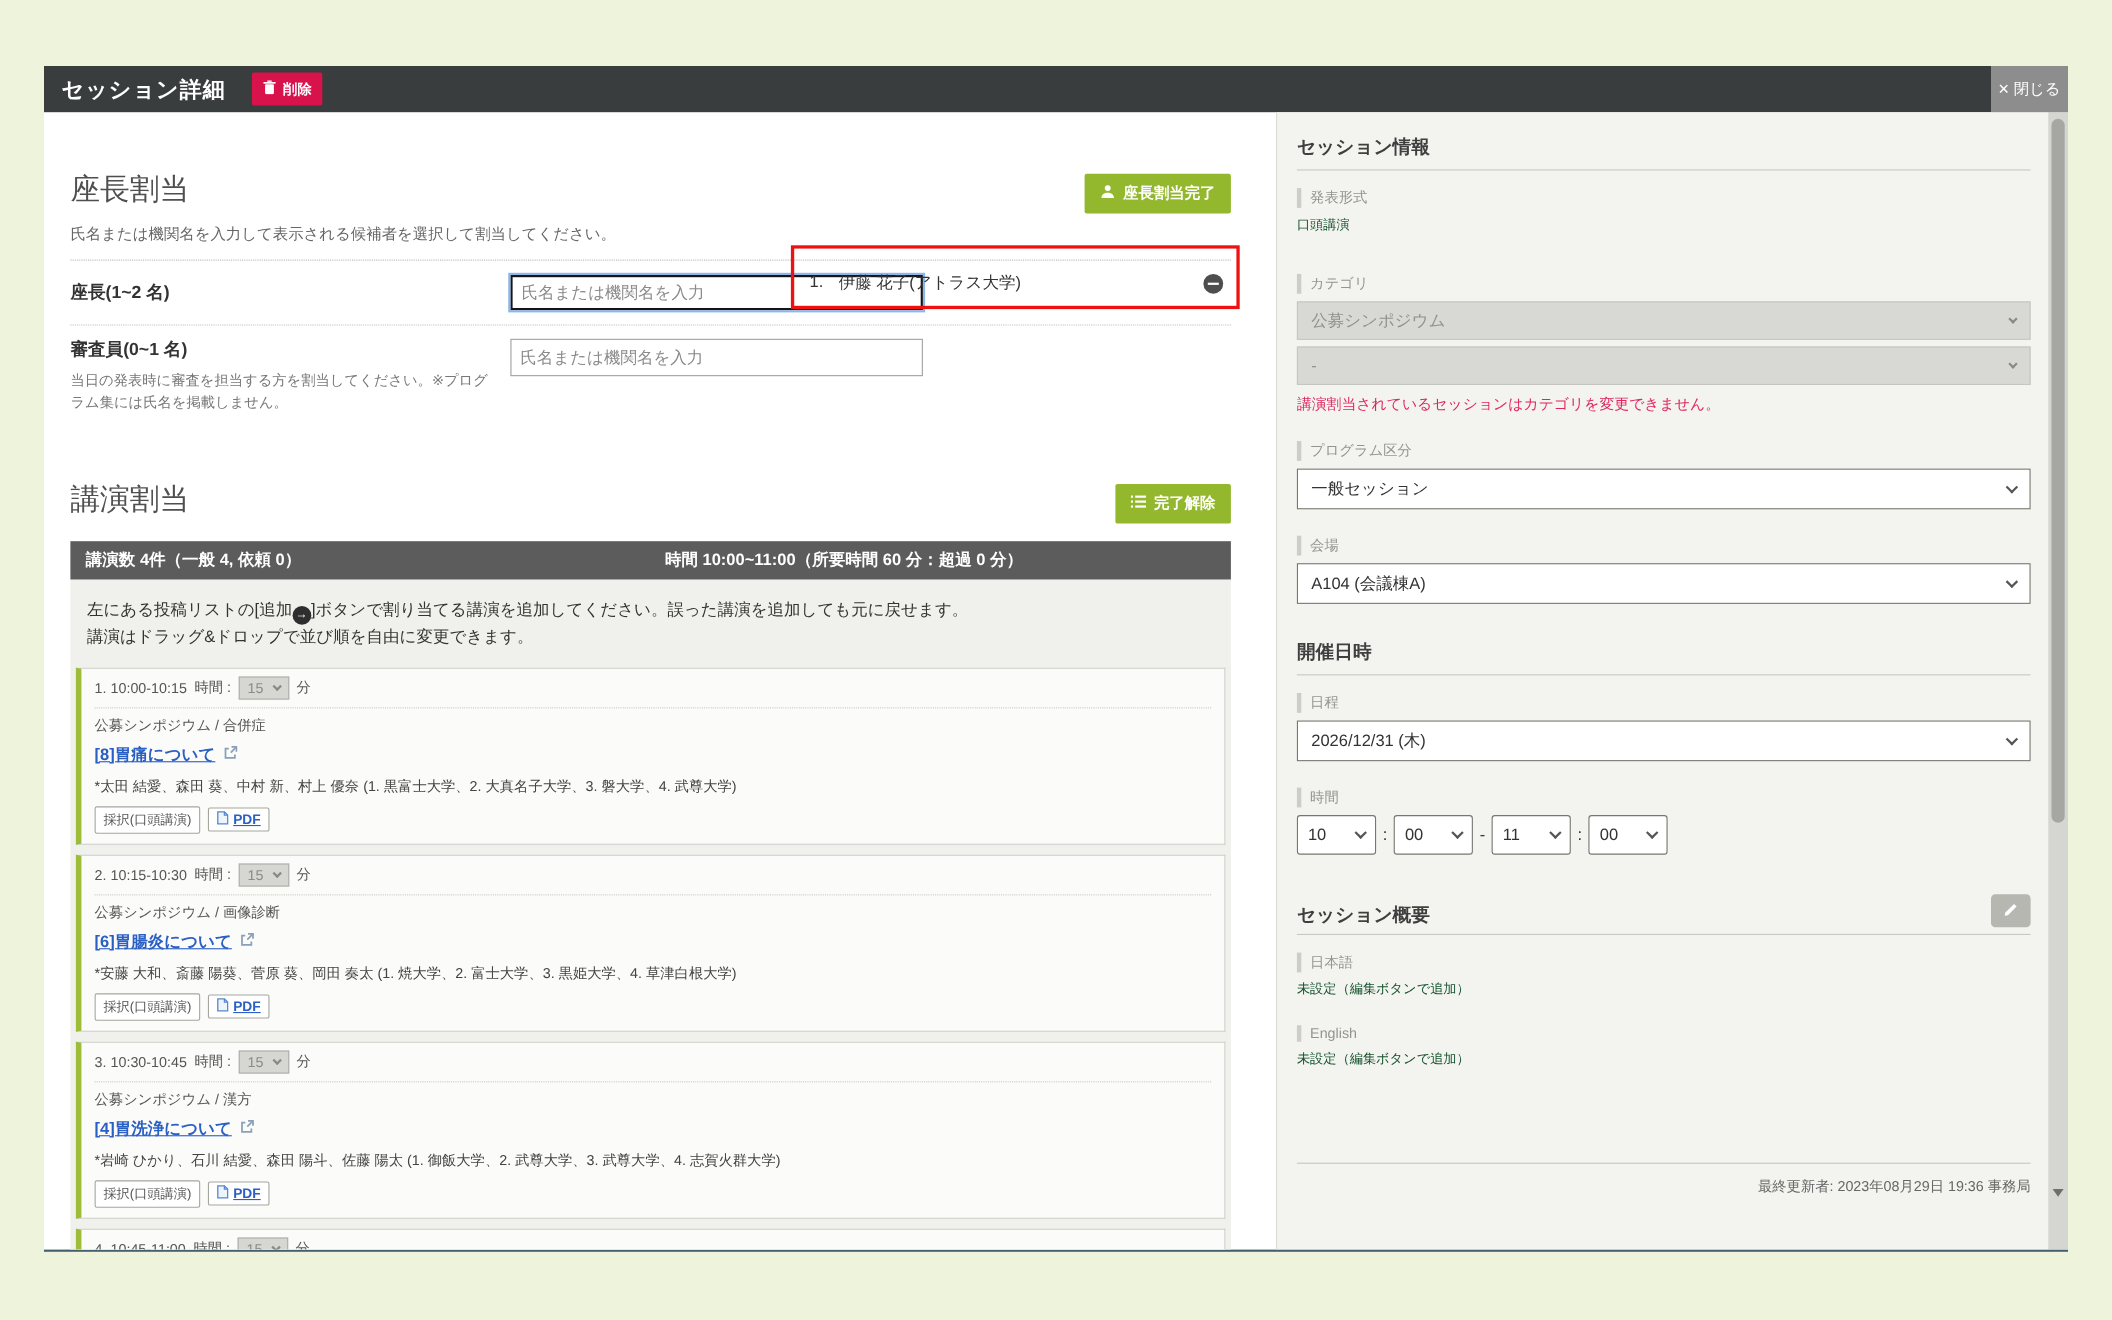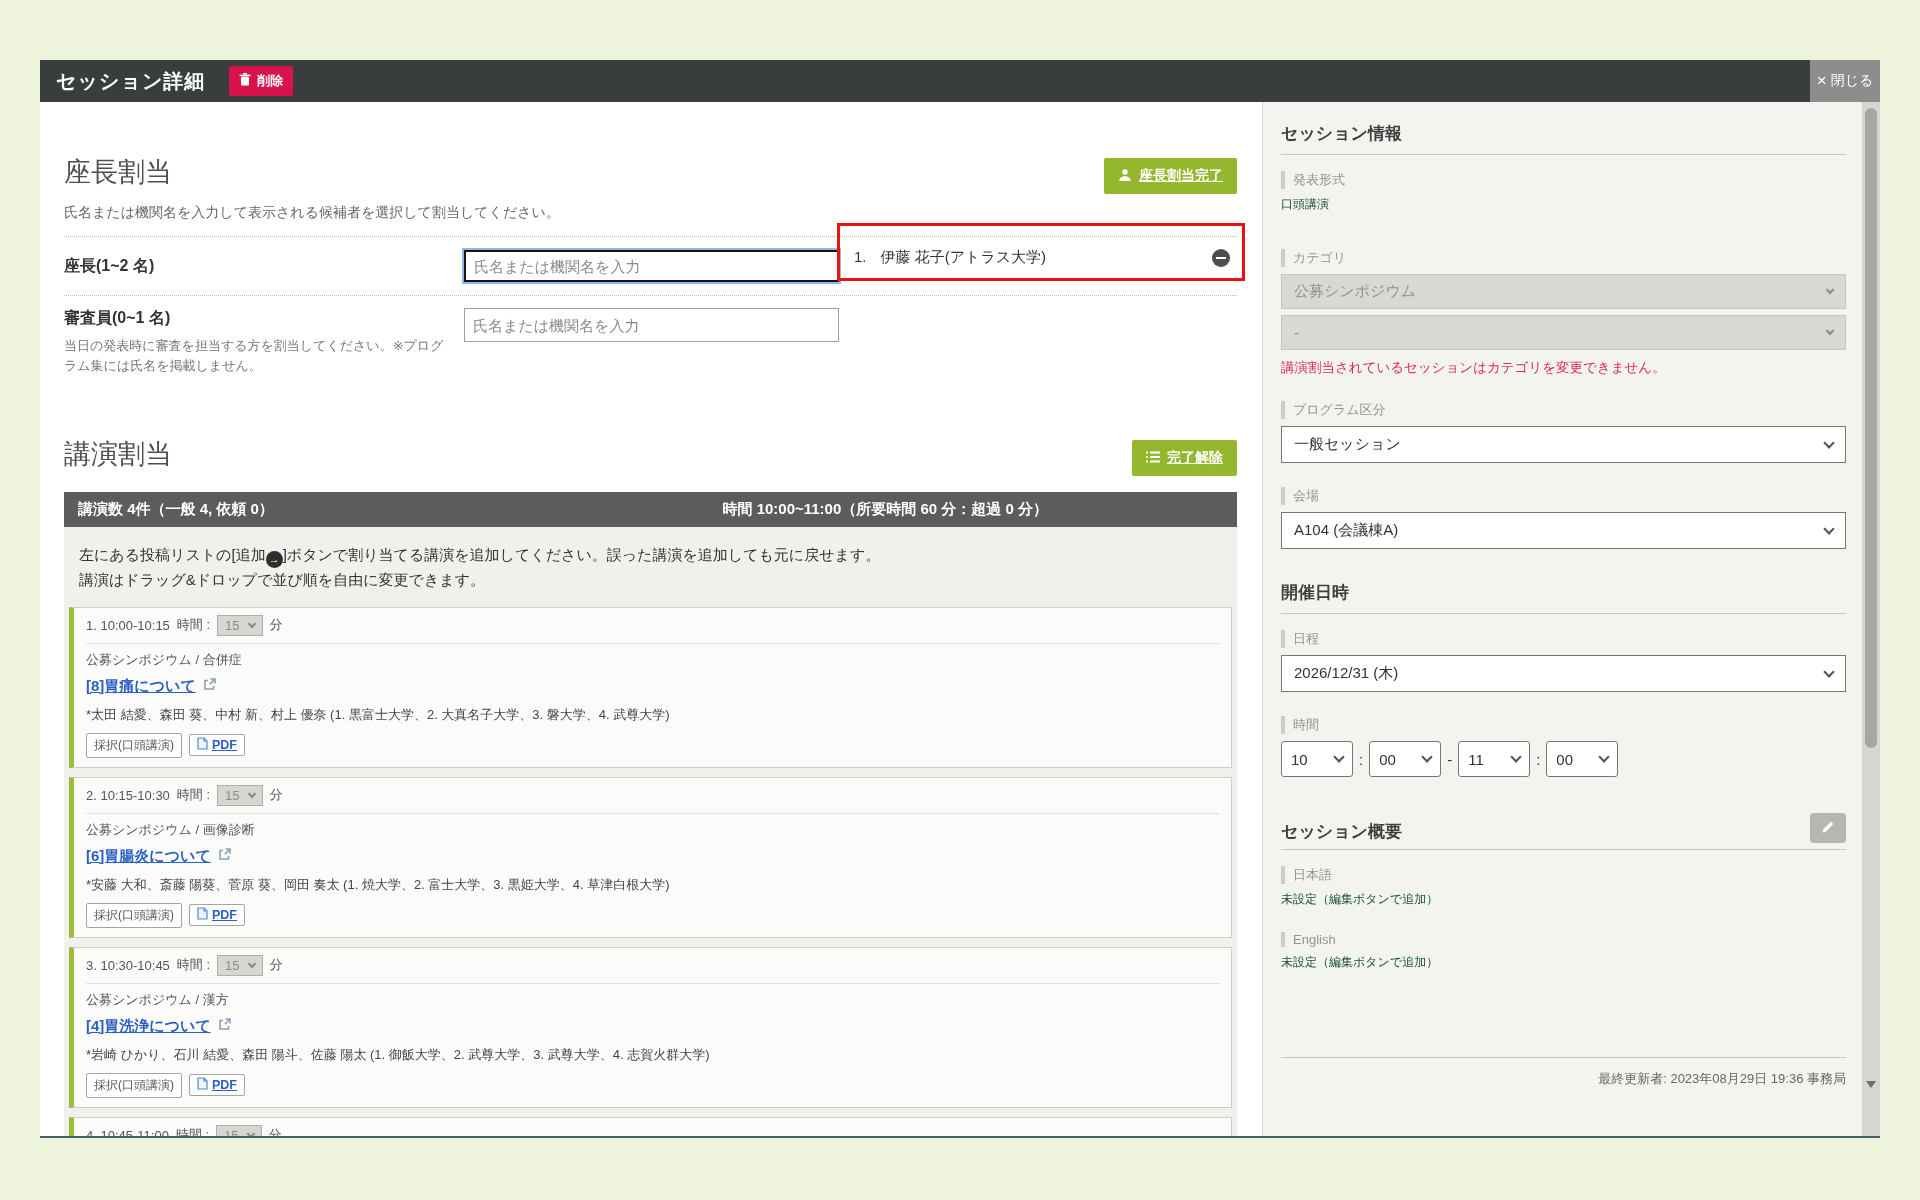--- a/index.html
+++ b/index.html
@@ -27,30 +27,30 @@
     padding:6px 10px; border:none; cursor:pointer; border-radius:2px;
   }
   .close-btn {
     position:absolute; right:0; top:0; height:42px; width:70px;
     background:#8d8d8d; color:#fff; display:flex; align-items:center;
     justify-content:center; gap:4px; font-size:14px; cursor:pointer; border:none;
   }
   .close-x { font-size:17px; }
   
   .modal-body { display:flex; height:1034px; overflow:hidden; }
-  .left-col { width:1222px; padding:0 25px 0 24px; position:relative; }
+  .left-col { width:1120px; padding:0 41px 0 24px; position:relative; }
   .right-col { flex:1; background:#f3f3ef; border-left:1px solid #ddddd8; padding:20px 16px 0 18px; position:relative; }
   
   .section-head { display:flex; align-items:flex-start; justify-content:space-between; margin-top:56px; }
   .section-head.second { margin-top:44px; }
   .h-main { font-size:27px; color:#4f4f4f; font-weight:400; margin:0; line-height:1.1; }
   .green-btn {
     background:#93b82d; color:#fff; font-size:14px; font-weight:bold;
-    border:none; padding:9px 14px; display:inline-flex; align-items:center; gap:7px;
-    border-radius:2px; cursor:pointer;text-decoration:underline;
+    border:none; padding:9px 14px; display:inline-flex; gap:7px;
+    border-radius:2px; cursor:pointer;
   }
   
   .chair-instruction { font-size:14px; color:#666; margin-top:10px; margin-bottom:14px; }
   .chair-row { position:relative; display:flex; align-items:center; border-top:1px dotted #bdbdbd; padding:13px 0; }
   .chair-row.reviewer { align-items:flex-start; padding:12px 0 20px; }
   .row-label { width:400px; flex-shrink:0; font-size:16px; font-weight:bold; color:#333; }
   .row-note { font-weight:normal; font-size:13px; color:#777; margin-top:7px; line-height:1.55; width:382px; }
   .assign-input {
     width:375px; height:32px; border:2px solid #151515; outline:2px solid #8fb6ea;
     padding:0 8px; font-size:15px; font-family:inherit; color:#333; background:#fff;

